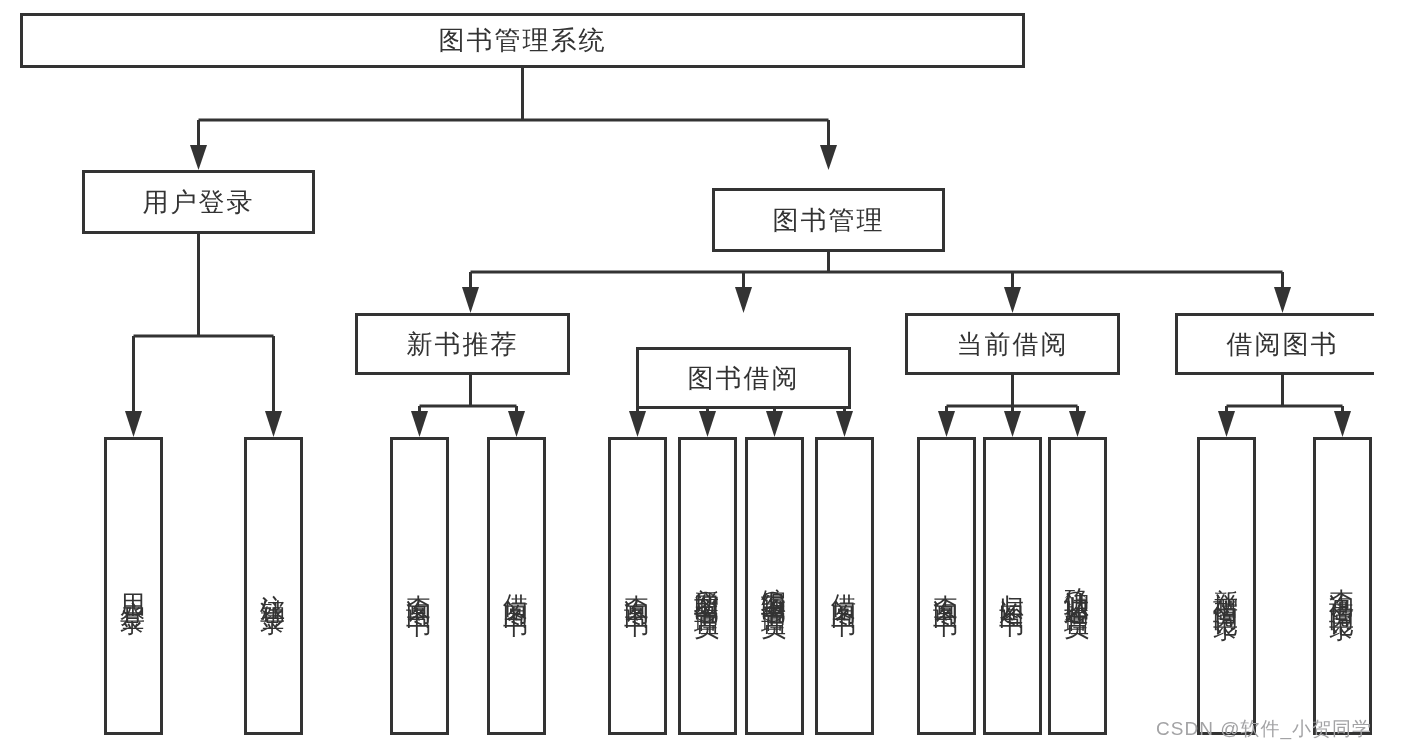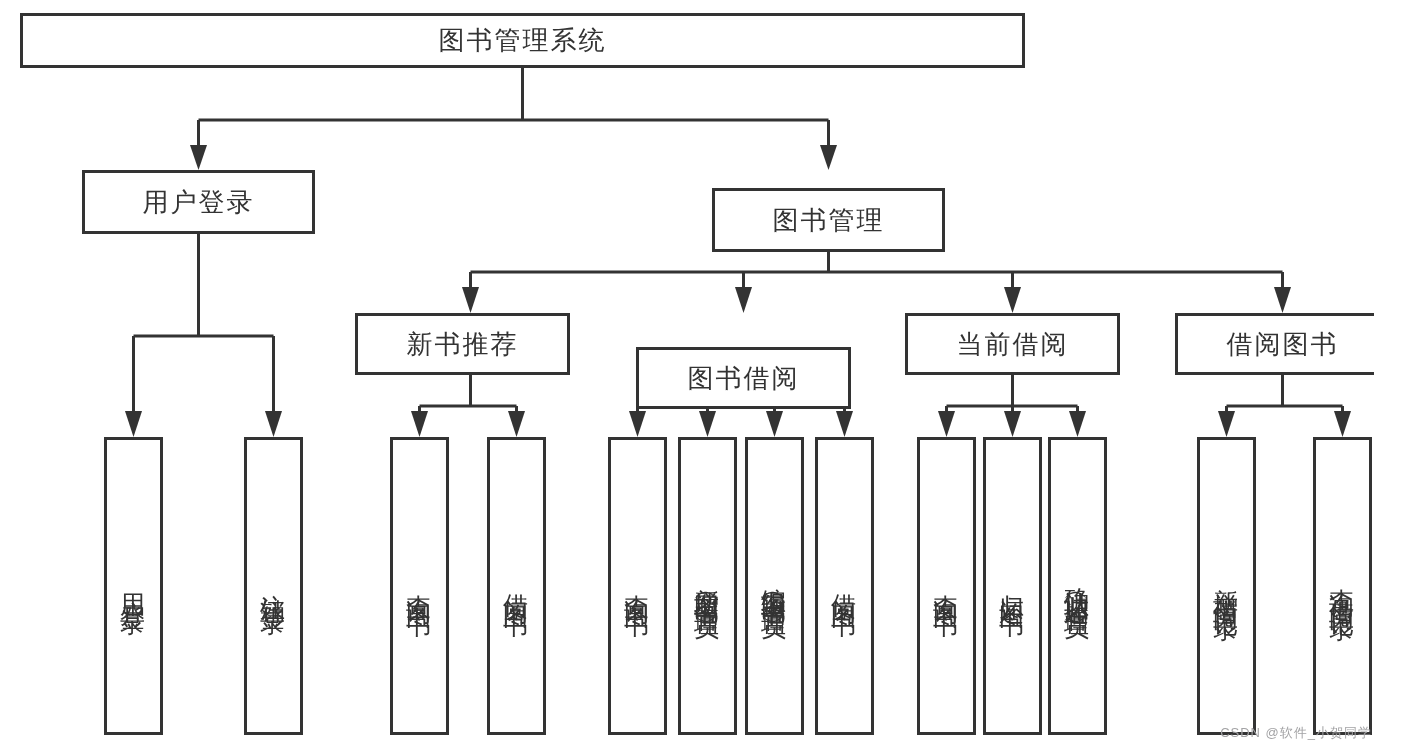--- a/index.html
+++ b/index.html
@@ -53,21 +53,21 @@
     white-space: nowrap;
     color: #333333;
   }
   .v-label.tight {
     letter-spacing: 4px;
   }
   .watermark {
     position: absolute;
     right: 2px;
     bottom: 5px;
-    font-size: 13px;
+    font-size: 19px;
     letter-spacing: 1px;
     color: #a3a3a5;
     white-space: nowrap;
   }
 </style>
 </head>
 <body>
 
 <div class="stage">
 

